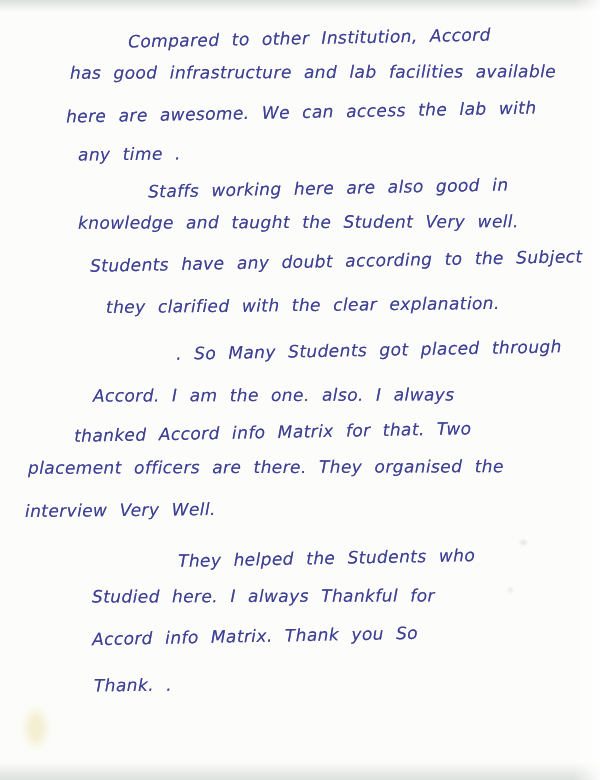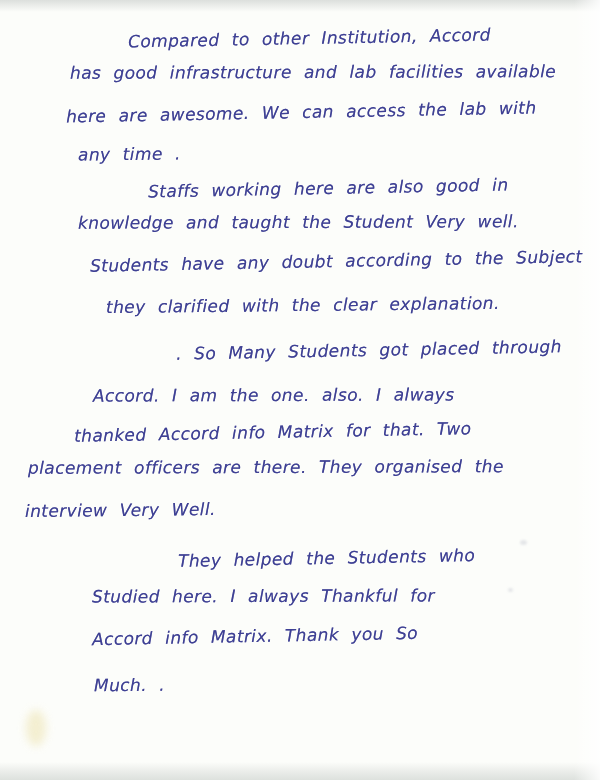--- a/index.html
+++ b/index.html
@@ -75,14 +75,14 @@
   <div class="line tilt-a" style="left:90px;  top:251px;">Students have any doubt according to the Subject</div>
   <div class="line" style="left:106px; top:295px;">they clarified with the clear explanation.</div>
   <div class="line tilt-a" style="left:176px; top:340px;">. So Many Students got placed through</div>
   <div class="line tilt-b" style="left:93px;  top:385px;">Accord. I am the one. also. I always</div>
   <div class="line tilt-a" style="left:74px;  top:422px;">thanked Accord info Matrix for that. Two</div>
   <div class="line tilt-b" style="left:28px;  top:457px;">placement officers are there. They organised the</div>
   <div class="line" style="left:25px;  top:500px;">interview Very Well.</div>
   <div class="line tilt-a" style="left:178px; top:548px;">They helped the Students who</div>
   <div class="line tilt-b" style="left:92px;  top:586px;">Studied here. I always Thankful for</div>
   <div class="line tilt-a" style="left:92px;  top:626px;">Accord info Matrix. Thank you So</div>
-  <div class="line" style="left:94px;  top:675px;">Much. .</div>
+  <div class="line" style="left:94px;  top:675px;">Thank. .</div>
 </div>
 
 </body></html>

